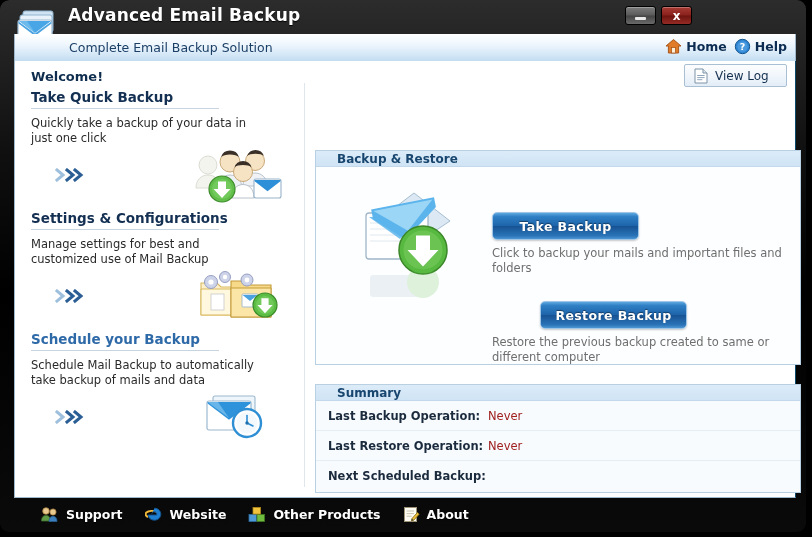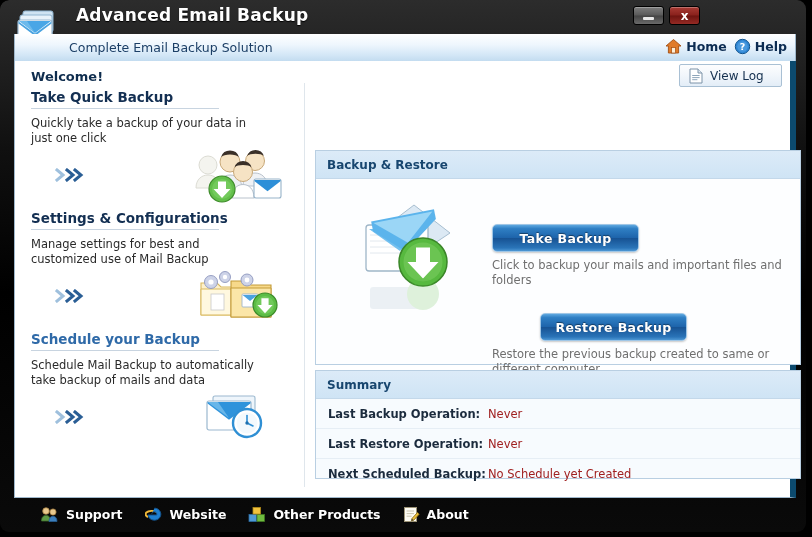--- a/index.html
+++ b/index.html
@@ -19,21 +19,21 @@
     overflow:hidden;
   }
   .win-frame{
     position:absolute; left:0; top:0; width:806px; height:532px;
     border-radius:9px;
     background:linear-gradient(to bottom,#2c2c2c 0%,#101010 28%,#000 55%,#0a0a0a 100%);
   }
 
   
   .titlebar{
-    position:absolute; left:8px; top:0; width:702px; height:34px;
+    position:absolute; left:0; top:0; width:702px; height:34px;
     border-radius:9px 9px 0 0;
   }
   .title-text{
     position:absolute; left:68px; top:5px;
     font-size:17px; font-weight:bold; color:#ffffff;
     letter-spacing:.2px;
     text-shadow:0 1px 1px #000;
     white-space:nowrap;
   }
 
@@ -79,21 +79,21 @@
   
   .app-logo{
     position:absolute; left:14px; top:6px; width:48px; height:46px;
   }
 
   
   .client{
     position:absolute; left:14px; top:61px; width:782px; height:437px;
     background:#ffffff;
     border-left:1px solid #9fb8cc;
-    border-right:6px solid #0c4a6e;
+    border-right:1px solid #0c4a6e;
     border-bottom:1px solid #9fb8cc;
   }
 
   .welcome{
     position:absolute; left:16px; top:8px;
     font-size:13px; font-weight:bold; color:#0f2d4e;
   }
 
   
   .viewlog{
@@ -140,32 +140,32 @@
     background:#dfe6ec;
   }
 
   
   .panel{
     position:absolute;
     background:#fdfeff;
     border:1px solid #b9cfe2;
   }
   .panel-hdr{
-    height:28px;
+    height:16px;
     background:linear-gradient(to bottom,#dcebf8 0%,#cfe4f5 100%);
     border-bottom:1px solid #c3d8ea;
     display:flex; align-items:center;
-    padding-left:11px;
+    padding-left:21px;
   }
   .panel-hdr-title{
     font-size:12px; font-weight:bold; color:#18466f;
   }
 
   #backup-panel{ left:300px; top:89px; width:486px; height:215px; }
-  #summary-panel{ left:300px; top:309px; width:486px; height:109px; background:#f7fbfe; }
+  #summary-panel{ left:300px; top:323px; width:486px; height:109px; background:#f7fbfe; }
 
   .panel-body{ position:relative; height:100%; }
 
   .big-icon{
     position:absolute; left:40px; top:20px;
   }
 
   .btn-blue{
     position:absolute;
     width:147px; height:28px;
@@ -478,21 +478,20 @@
         <div class="sum-row">
           <span class="sum-label">Last Backup Operation:</span>
           <span class="sum-value">Never</span>
         </div>
         <div class="sum-row">
           <span class="sum-label">Last Restore Operation:</span>
           <span class="sum-value">Never</span>
         </div>
         <div class="sum-row">
           <span class="sum-label">Next Scheduled Backup:</span>
-          <span class="sum-value">No Schedule yet Created</span>
         </div>
       </div>
     </div>
 
   </div>
 
   <div class="bottombar">
     <div class="bottom-items">
 
       <div class="bottom-item">

